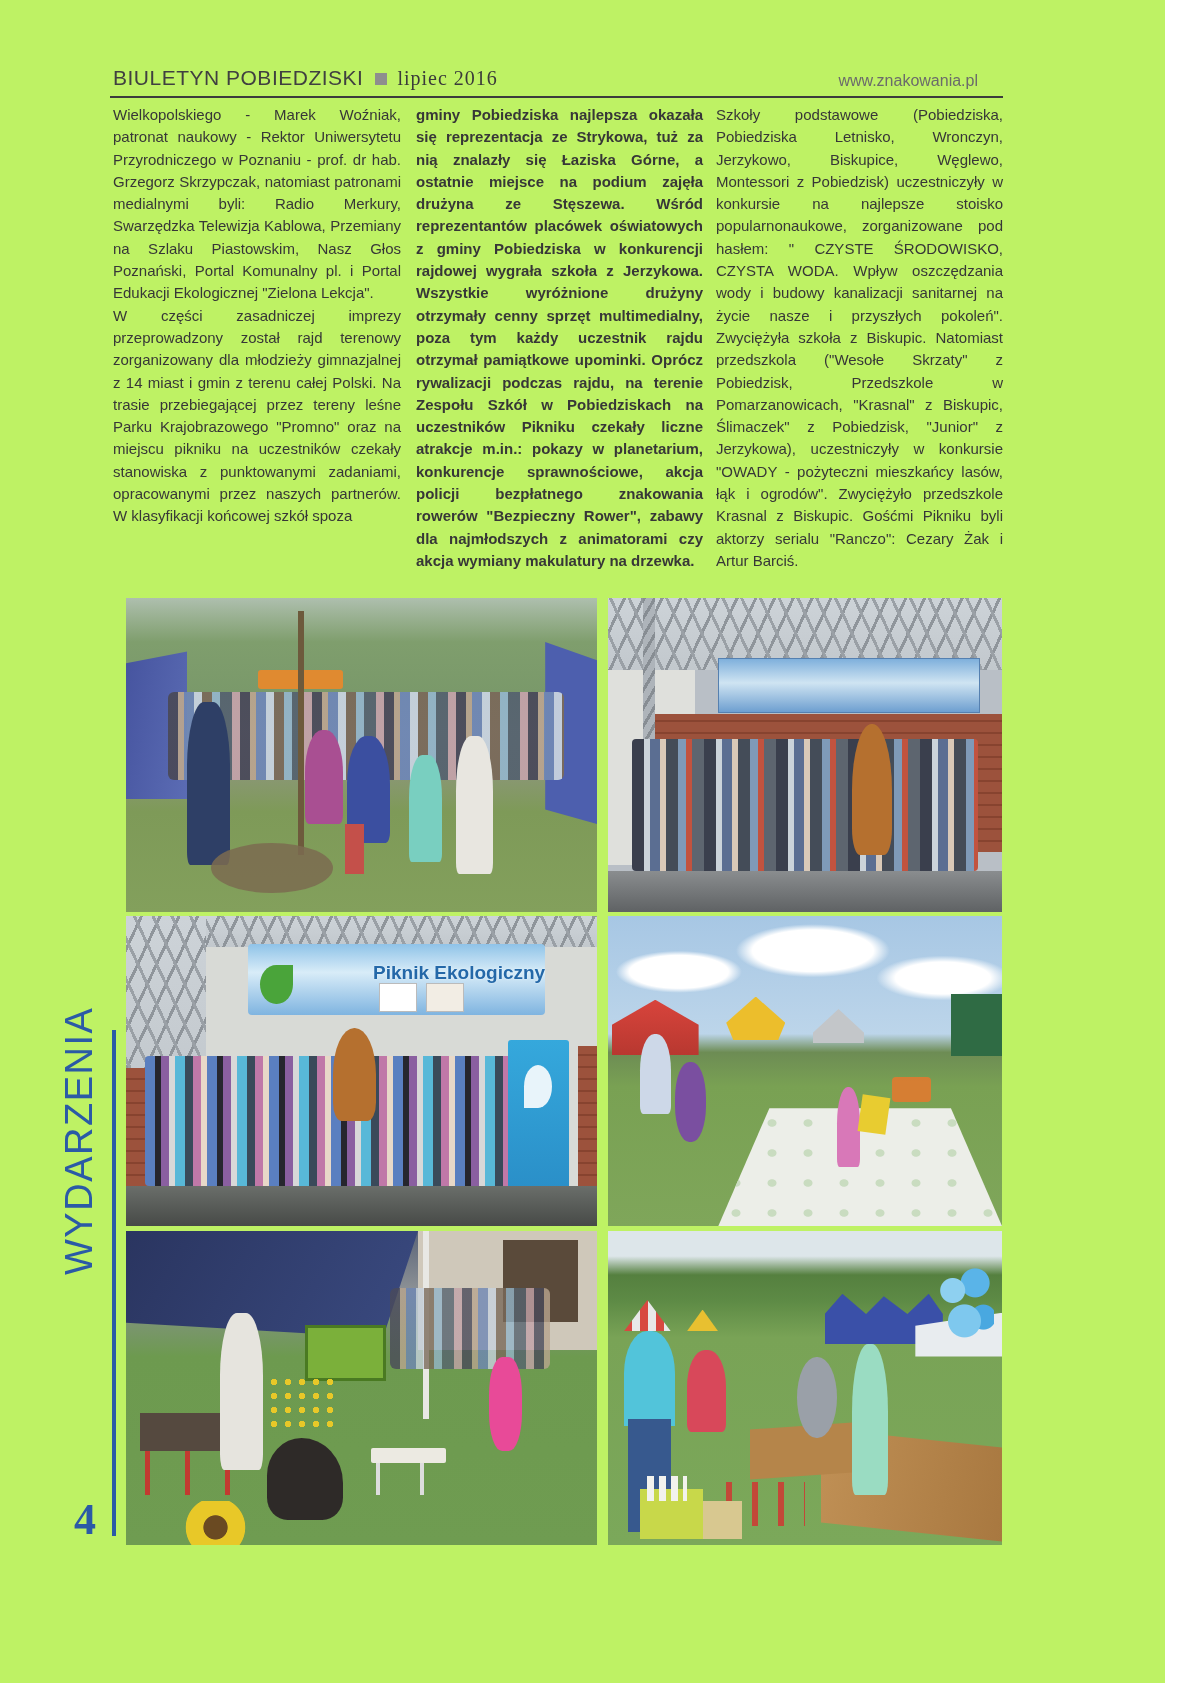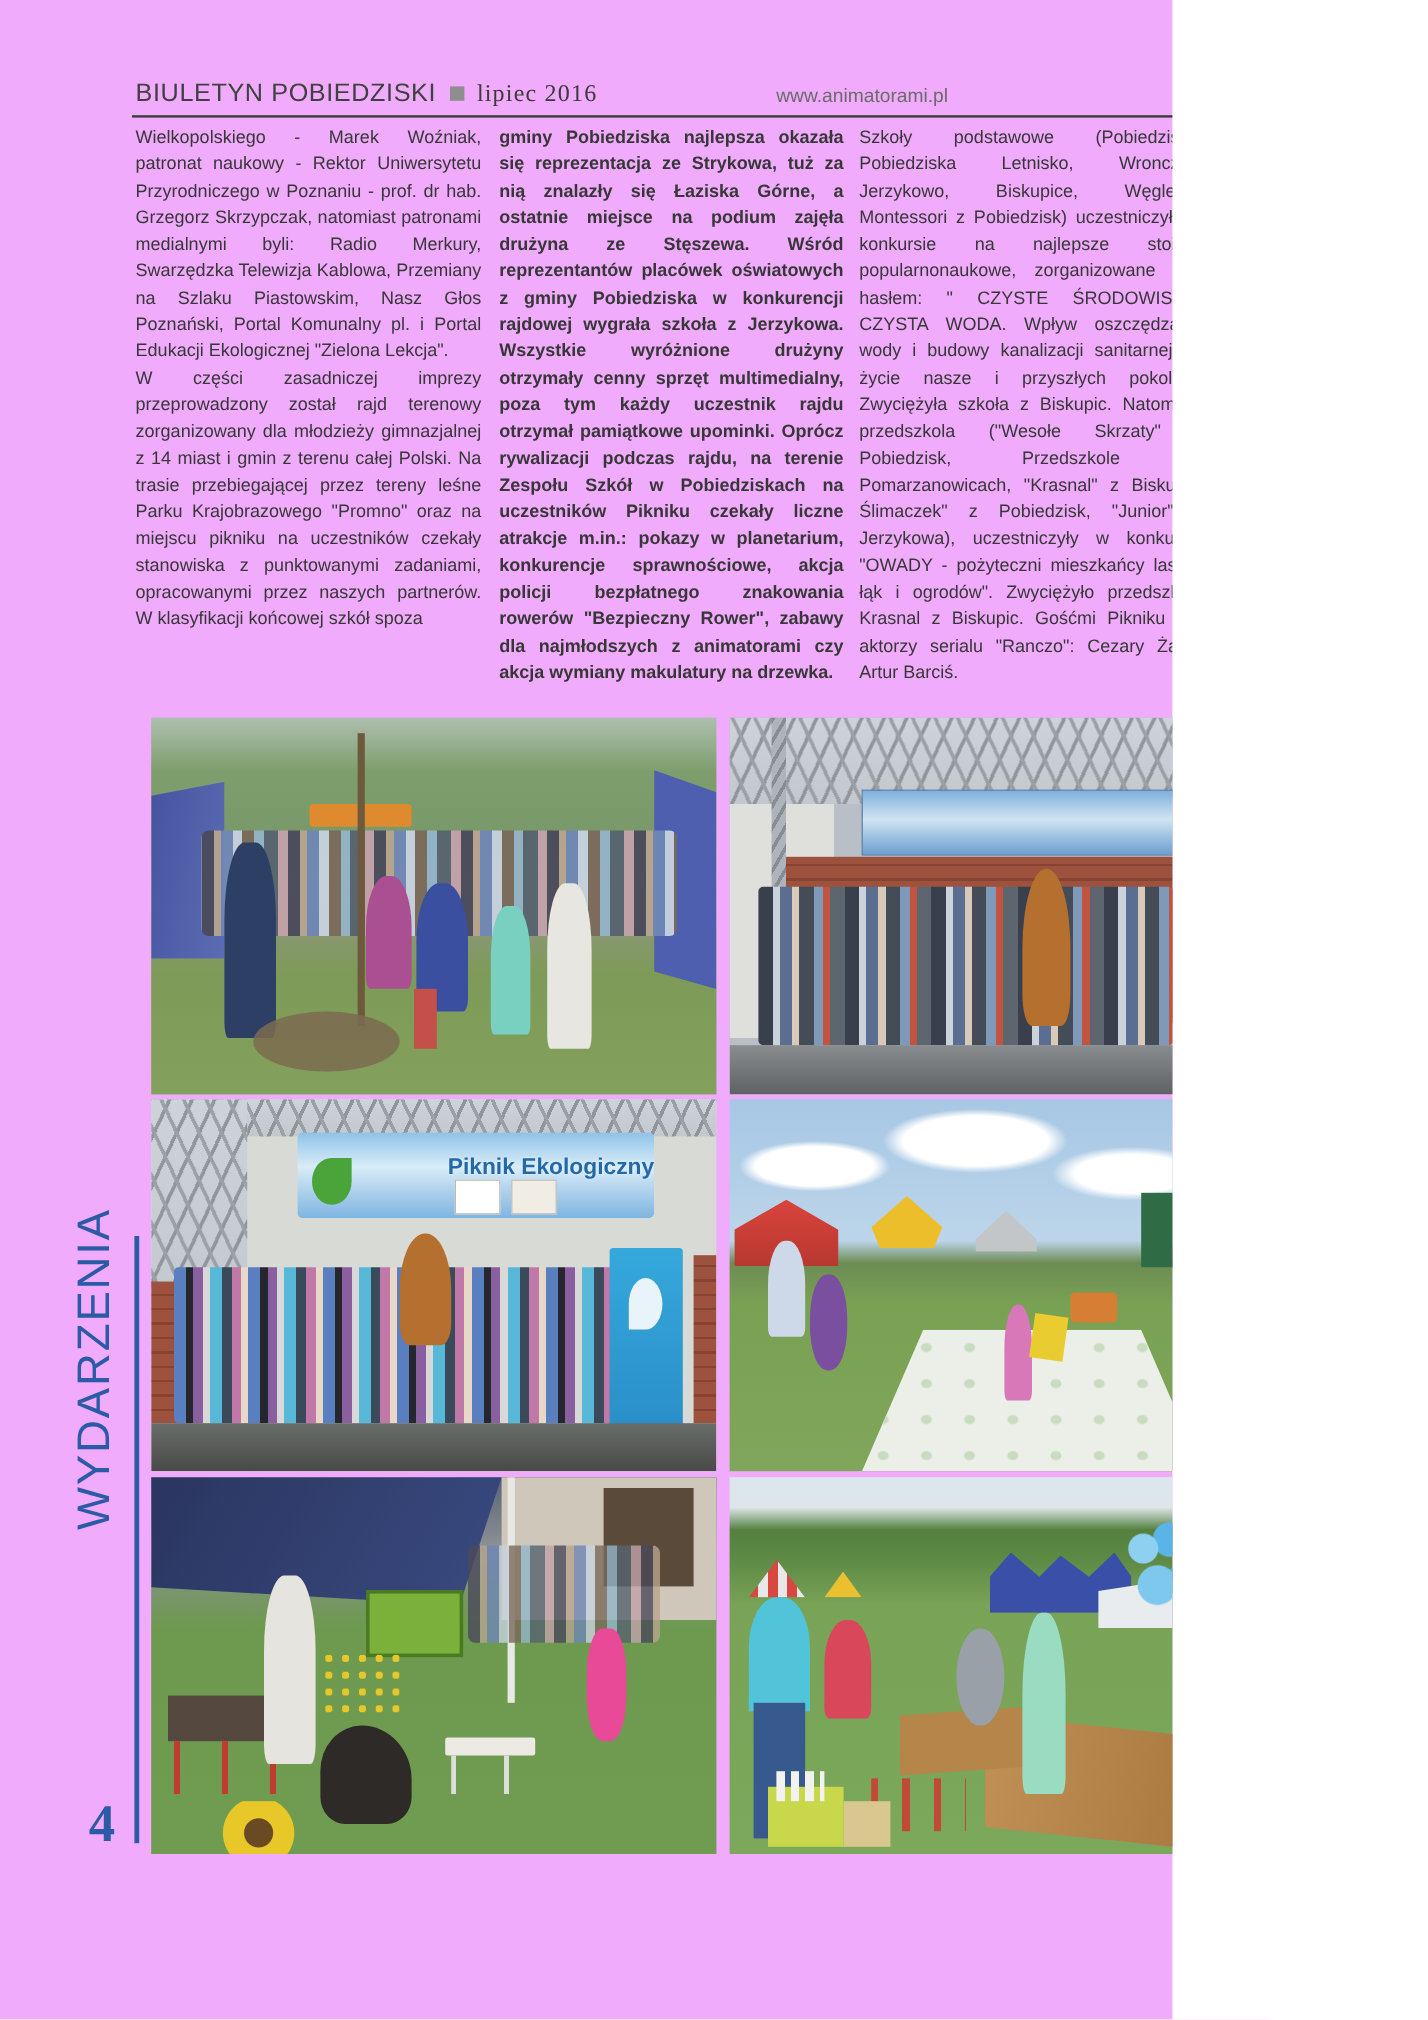--- a/index.html
+++ b/index.html
@@ -1,16 +1,16 @@
 <!DOCTYPE html>
 <html><head>
 <meta charset="utf-8">
 <style>
   html,body{margin:0;padding:0;background:#ffffff;}
-  .page{position:relative;width:977px;height:1683px;background:#f0abfc;overflow:hidden;
+  .page{position:relative;width:1165px;height:1683px;background:#bef264;overflow:hidden;
         font-family:"Liberation Sans",sans-serif;}
 
   
   .masthead{position:absolute;left:113px;top:66px;font-size:21px;color:#404040;
             letter-spacing:.5px;white-space:nowrap;}
   .issue-square{display:inline-block;width:12px;height:12px;background:#8e8e8e;margin:0 10px 0 12px;}
   .issue{font-family:"Liberation Serif",serif;font-size:20px;color:#3a3a3a;letter-spacing:1px;}
   .website{position:absolute;right:187px;top:72px;font-size:16px;color:#6b6b6b;}
   .header-rule{position:absolute;left:110px;top:96px;width:893px;height:2px;background:#3c3c3c;}
 
@@ -58,21 +58,21 @@
       text-shadow:0 0 2px #eaf6ff;}
 </style>
 </head>
 <body>
 
 <div class="page">
 
   <div class="masthead">
     <span>BIULETYN POBIEDZISKI</span><span class="issue-square"></span><span class="issue">lipiec 2016</span>
   </div>
-  <div class="website">www.animatorami.pl</div>
+  <div class="website">www.znakowania.pl</div>
   <div class="header-rule"></div>
 
   <div class="col" id="col1">
     <p>Wielkopolskiego - Marek Woźniak, patronat naukowy - Rektor Uniwersytetu Przyrodniczego w Poznaniu - prof. dr hab. Grzegorz Skrzypczak, natomiast patronami medialnymi byli: Radio Merkury, Swarzędzka Telewizja Kablowa, Przemiany na Szlaku Piastowskim, Nasz Głos Poznański, Portal Komunalny pl. i Portal Edukacji Ekologicznej "Zielona Lekcja".</p>
     <p>W części zasadniczej imprezy przeprowadzony został rajd terenowy zorganizowany dla młodzieży gimnazjalnej z 14 miast i gmin z terenu całej Polski. Na trasie przebiegającej przez tereny leśne Parku Krajobrazowego "Promno" oraz na miejscu pikniku na uczestników czekały stanowiska z punktowanymi zadaniami, opracowanymi przez naszych partnerów. W klasyfikacji końcowej szkół spoza</p>
   </div>
   <div class="col" id="col2">
     <p>gminy Pobiedziska najlepsza okazała się reprezentacja ze Strykowa, tuż za nią znalazły się Łaziska Górne, a ostatnie miejsce na podium zajęła drużyna ze Stęszewa. Wśród reprezentantów placówek oświatowych z gminy Pobiedziska w konkurencji rajdowej wygrała szkoła z Jerzykowa. Wszystkie wyróżnione drużyny otrzymały cenny sprzęt multimedialny, poza tym każdy uczestnik rajdu otrzymał pamiątkowe upominki. Oprócz rywalizacji podczas rajdu, na terenie Zespołu Szkół w Pobiedziskach na uczestników Pikniku czekały liczne atrakcje m.in.: pokazy w planetarium, konkurencje sprawnościowe, akcja policji bezpłatnego znakowania rowerów "Bezpieczny Rower", zabawy dla najmłodszych z animatorami czy akcja wymiany makulatury na drzewka.</p>
   </div>
   <div class="col" id="col3">

